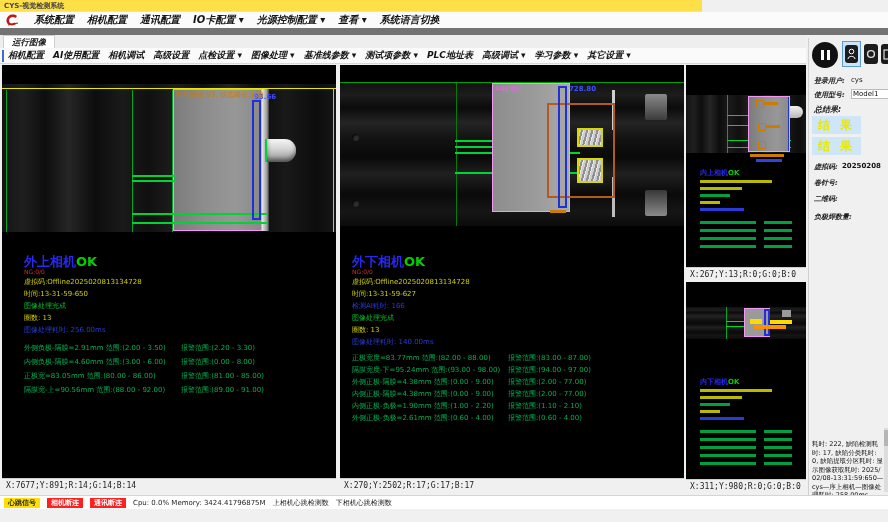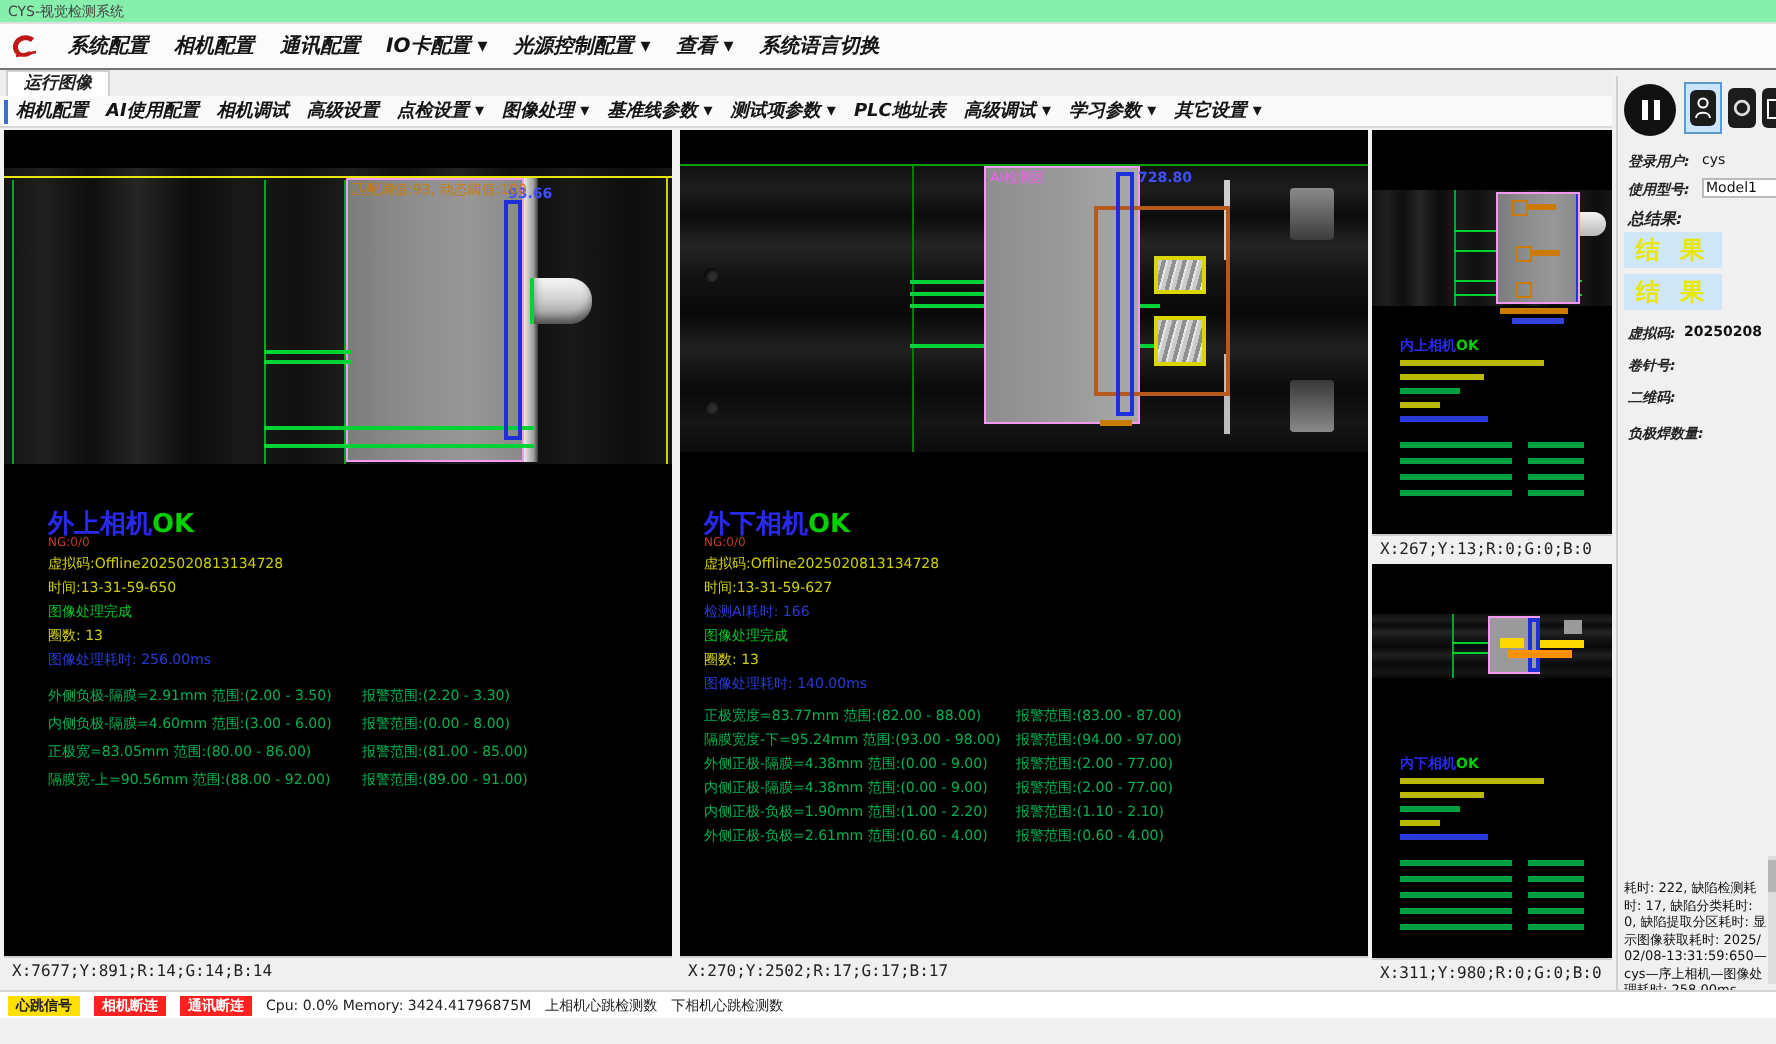--- a/index.html
+++ b/index.html
@@ -1,23 +1,23 @@
 <!DOCTYPE html>
 <html><head>
 <meta charset="utf-8">
 <style>
   html,body{margin:0;padding:0;background:#cfcfcf;}
   #app{position:relative;width:888px;height:522px;background:#f0f0f0;
        font-family:"DejaVu Sans","Liberation Sans",sans-serif;overflow:hidden;
        -webkit-font-smoothing:antialiased;}
   .abs{position:absolute;}
   
-  #titlebar{left:0;top:0;width:888px;height:12px;background:#86efac;border-bottom:1px solid #e0e0e0;
-            font-size:7px;color:#444;line-height:12px;padding-left:4px;box-sizing:border-box;}
-  #menubar{left:0;top:12px;width:888px;height:23px;background:#fbfbfb;display:flex;align-items:center;gap:13px;padding-left:4px;box-sizing:border-box;border-bottom:1px solid #737373;}
+  #titlebar{left:0;top:0;width:702px;height:12px;background:#fde047;border-bottom:1px solid #e0e0e0;
+            font-size:7px;color:#444;line-height:12px;padding-left:4px;box-sizing:border-box;font-weight:bold;}
+  #menubar{left:0;top:12px;width:888px;height:23px;background:#fbfbfb;display:flex;align-items:center;gap:13px;padding-left:4px;box-sizing:border-box;border-bottom:7px solid #737373;}
   .menu-item{font-size:10px;font-weight:bold;font-style:italic;color:#151515;white-space:nowrap;cursor:default;}
   #tabrow{left:0;top:35px;width:806px;height:13px;background:#eeeeee;border-bottom:1px solid #dcdcdc;}
   .tab-active{position:absolute;left:3px;top:0;height:13px;padding:0 8px;background:#ffffff;border:1px solid #cfcfcf;border-bottom:none;font-size:8.5px;font-weight:bold;font-style:italic;color:#222;line-height:13px;}
   #toolbar{left:0;top:48px;width:806px;height:16px;background:#fafafa;border-bottom:1px solid #d8d8d8;display:flex;align-items:center;gap:9px;padding-left:8px;box-sizing:border-box;}
   .tool-item{font-size:9px;font-weight:bold;font-style:italic;color:#151515;white-space:nowrap;cursor:default;}
   .accent{position:absolute;left:2px;top:50px;width:2px;height:12px;background:#3a6ecf;}
   
   .panel{background:#000;}
   .statusstrip{position:absolute;left:0;bottom:0;height:13px;width:100%;background:#f0f0f0;
                font-size:8px;color:#222;line-height:13px;padding-left:4px;box-sizing:border-box;

